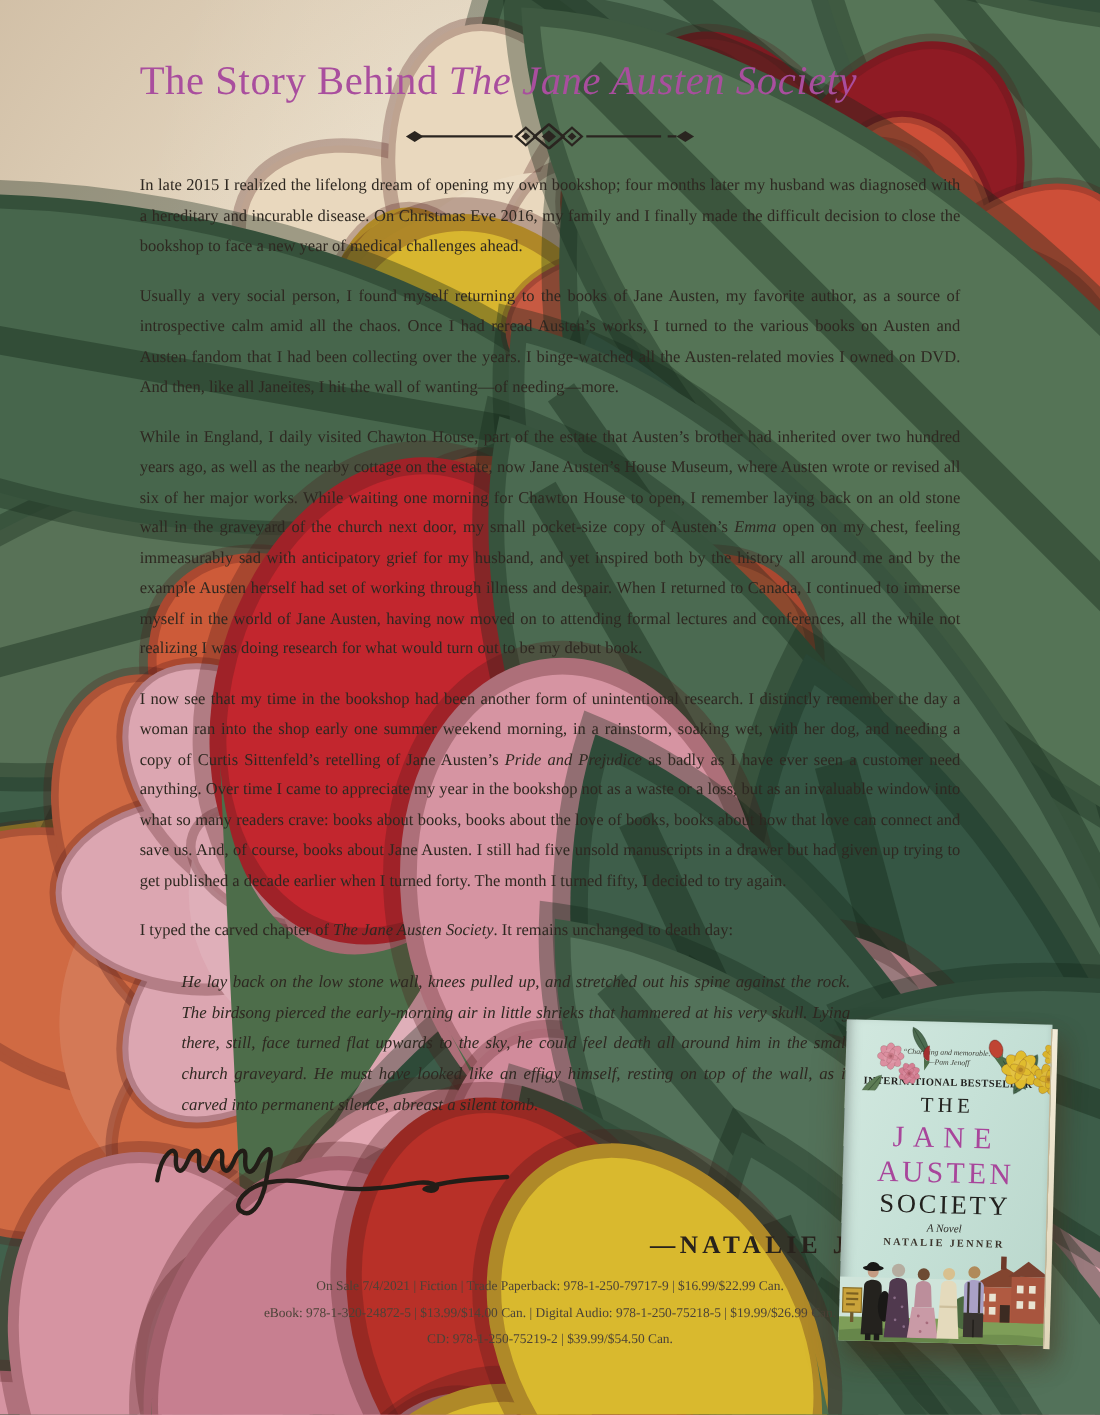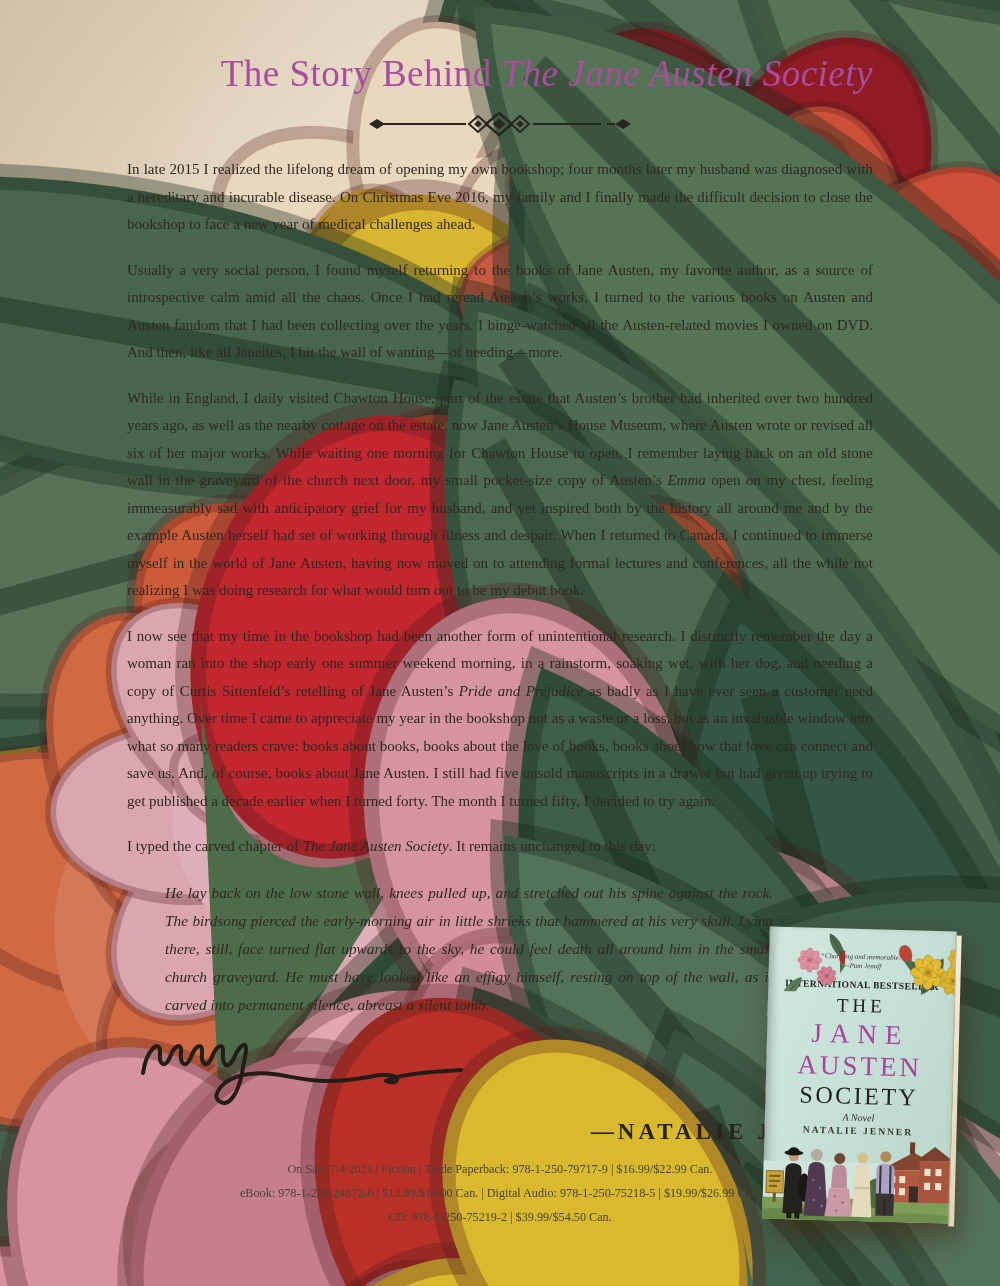--- a/index.html
+++ b/index.html
@@ -7,21 +7,21 @@
     width:1000px;height:1286px;position:relative;overflow:hidden;
     font-family:"Liberation Serif", serif;
     background:
       radial-gradient(ellipse at 50% 30%, rgba(255,252,244,0.35), rgba(255,255,255,0) 55%),
       radial-gradient(ellipse at 50% 55%, rgba(120,90,60,0) 55%, rgba(130,95,60,0.22) 100%),
       #e8dbc5;
     color:#2c2620;
   }
   #floral{position:absolute;left:0;top:0;width:1000px;height:1286px;pointer-events:none;}
   .content{position:absolute;left:127px;top:0;width:746px;}
-  .page-title{margin-top:52px;text-align:right;font-size:37px;line-height:44px;color:#a94e9e;letter-spacing:0.5px;}
+  .page-title{margin-top:52px;text-align:left;font-size:37px;line-height:44px;color:#a94e9e;letter-spacing:0.5px;}
   .page-title .it{font-style:italic;font-weight:bold;font-weight:normal;}
   .divider-wrap{display:flex;justify-content:center;margin-top:16px;}
   .body-copy{margin-top:20px;font-size:15px;line-height:27.5px;text-align:justify;color:#2e2821;}
   .body-copy p{margin:12px 0 18px 0;}
   .body-copy em{font-style:italic;}
   .quote{margin:4px 100px 0 38px;font-style:italic;font-size:15.3px;line-height:28px;text-align:justify;color:#2e2821;}
   .signature-wrap{margin:6px 0 0 4px;height:92px;}
   .byline{margin-top:2px;font-size:23px;font-weight:bold;letter-spacing:4px;color:#28221c;text-align:right;}
   .pub-block{margin-top:12px;text-align:center;font-size:12.2px;line-height:24px;color:#4b4237;}
   
@@ -236,36 +236,36 @@
         <path d="M250 12 l8 -5 l8 5 l-8 5 Z" stroke="none"></path>
       </g>
     </svg>
   </div>
 
   <div class="body-copy">
       <p><span>In late 2015 I realized the lifelong dream of opening my own bookshop; four months later my husband was diagnosed with a hereditary and incurable disease. On Christmas Eve 2016, my family and I finally made the difficult decision to close the bookshop to face a new year of medical challenges ahead.</span></p>
       <p><span>Usually a very social person, I found myself returning to the books of Jane Austen, my favorite author, as a source of introspective calm amid all the chaos. Once I had reread Austen’s works, I turned to the various books on Austen and Austen fandom that I had been collecting over the years. I binge-watched all the Austen-related movies I owned on DVD. And then, like all Janeites, I hit the wall of wanting—of needing—more.</span></p>
       <p><span>While in England, I daily visited Chawton House, part of the estate that Austen’s brother had inherited over two hundred years ago, as well as the nearby cottage on the estate, now Jane Austen’s House Museum, where Austen wrote or revised all six of her major works. While waiting one morning for Chawton House to open, I remember laying back on an old stone wall in the graveyard of the church next door, my small pocket-size copy of Austen’s </span><em>Emma</em><span> open on my chest, feeling immeasurably sad with anticipatory grief for my husband, and yet inspired both by the history all around me and by the example Austen herself had set of working through illness and despair. When I returned to Canada, I continued to immerse myself in the world of Jane Austen, having now moved on to attending formal lectures and conferences, all the while not realizing I was doing research for what would turn out to be my debut book.</span></p>
       <p><span>I now see that my time in the bookshop had been another form of unintentional research. I distinctly remember the day a woman ran into the shop early one summer weekend morning, in a rainstorm, soaking wet, with her dog, and needing a copy of Curtis Sittenfeld’s retelling of Jane Austen’s </span><em>Pride and Prejudice</em><span> as badly as I have ever seen a customer need anything. Over time I came to appreciate my year in the bookshop not as a waste or a loss, but as an invaluable window into what so many readers crave: books about books, books about the love of books, books about how that love can connect and save us. And, of course, books about Jane Austen. I still had five unsold manuscripts in a drawer but had given up trying to get published a decade earlier when I turned forty. The month I turned fifty, I decided to try again.</span></p>
-      <p><span>I typed the carved chapter of </span><em>The Jane Austen Society</em><span>. It remains unchanged to this day:</span></p>
+      <p><span>I typed the carved chapter of </span><em>The Jane Austen Society</em><span>. It remains unchanged to death day:</span></p>
     </div>
 
   <div class="quote">He lay back on the low stone wall, knees pulled up, and stretched out his spine against the rock. The birdsong pierced the early-morning air in little shrieks that hammered at his very skull. Lying there, still, face turned flat upwards to the sky, he could feel death all around him in the small church graveyard. He must have looked like an effigy himself, resting on top of the wall, as if carved into permanent silence, abreast a silent tomb.</div>
 
   <div class="signature-wrap">
     <svg width="340" height="95" viewBox="0 0 340 95">
       <path d="M12 48 C 16 22, 30 14, 29 28 C 28 40, 34 44, 39 32 C 43 21, 51 16, 50 28 C 49 40, 55 44, 60 32 C 64 21, 72 16, 71 28 C 70 40, 76 44, 81 32 C 85 21, 93 16, 92 28 C 91 41, 97 45, 103 33 C 107 23, 116 13, 115 26 L 111 48 C 107 70, 97 83, 88 76 C 80 70, 92 54, 112 50 C 144 44, 162 56, 196 56 C 234 56, 247 47, 262 51 C 271 54, 264 60, 255 56 C 268 49, 298 47, 330 45" stroke="#221d17" stroke-width="4" fill="none" stroke-linecap="round" stroke-linejoin="round"></path>
     </svg>
   </div>
 
   <div class="byline">—NATALIE JENNER</div>
 
   <div class="pub-block">
     <div>On Sale 7/4/2021 | Fiction | Trade Paperback: 978-1-250-79717-9 | $16.99/$22.99 Can.</div>
-    <div>eBook: 978-1-250-24872-6 | $13.99/$14.00 Can. | Digital Audio: 978-1-250-75218-5 | $19.99/$26.99 Can.</div>
+    <div>eBook: 978-1-320-24872-5 | $13.99/$14.00 Can. | Digital Audio: 978-1-250-75218-5 | $19.99/$26.99 Can.</div>
     <div>CD: 978-1-250-75219-2 | $39.99/$54.50 Can.</div>
   </div>
 
 </div>
 
 <div class="book">
   <div class="cover">
     <svg class="cov-fl" style="left:2px;top:2px" width="74" height="62">
       <use href="#sym-leaf" transform="translate(16 34) rotate(40) scale(0.55)" color="#5d7c55"></use>
       <use href="#sym-leaf" transform="translate(42 12) rotate(-30) scale(0.5)" color="#4c6b50"></use>

